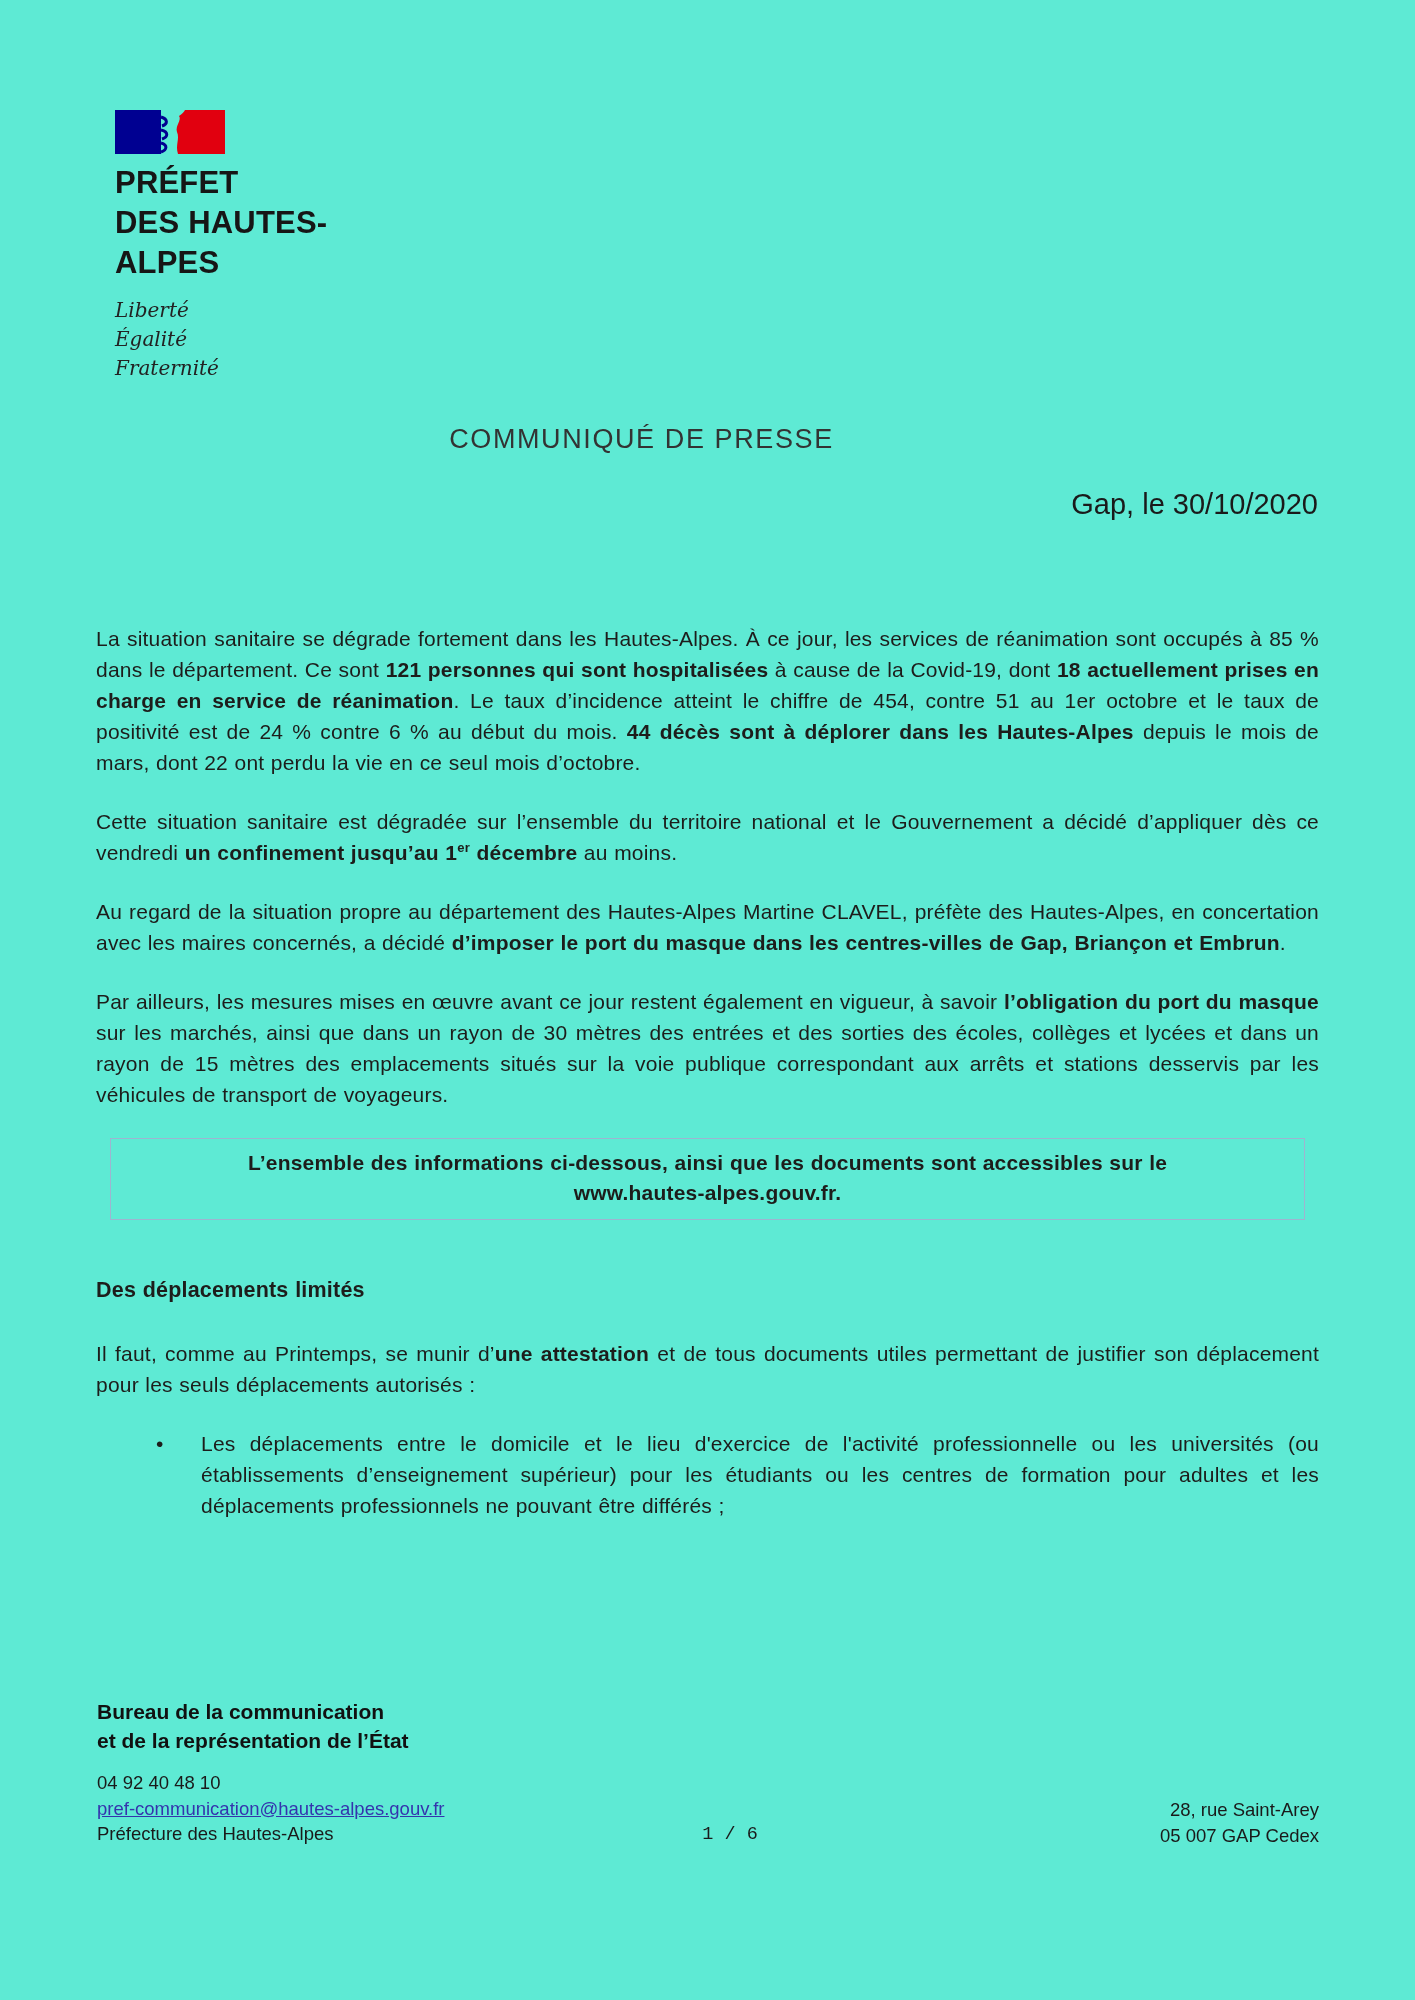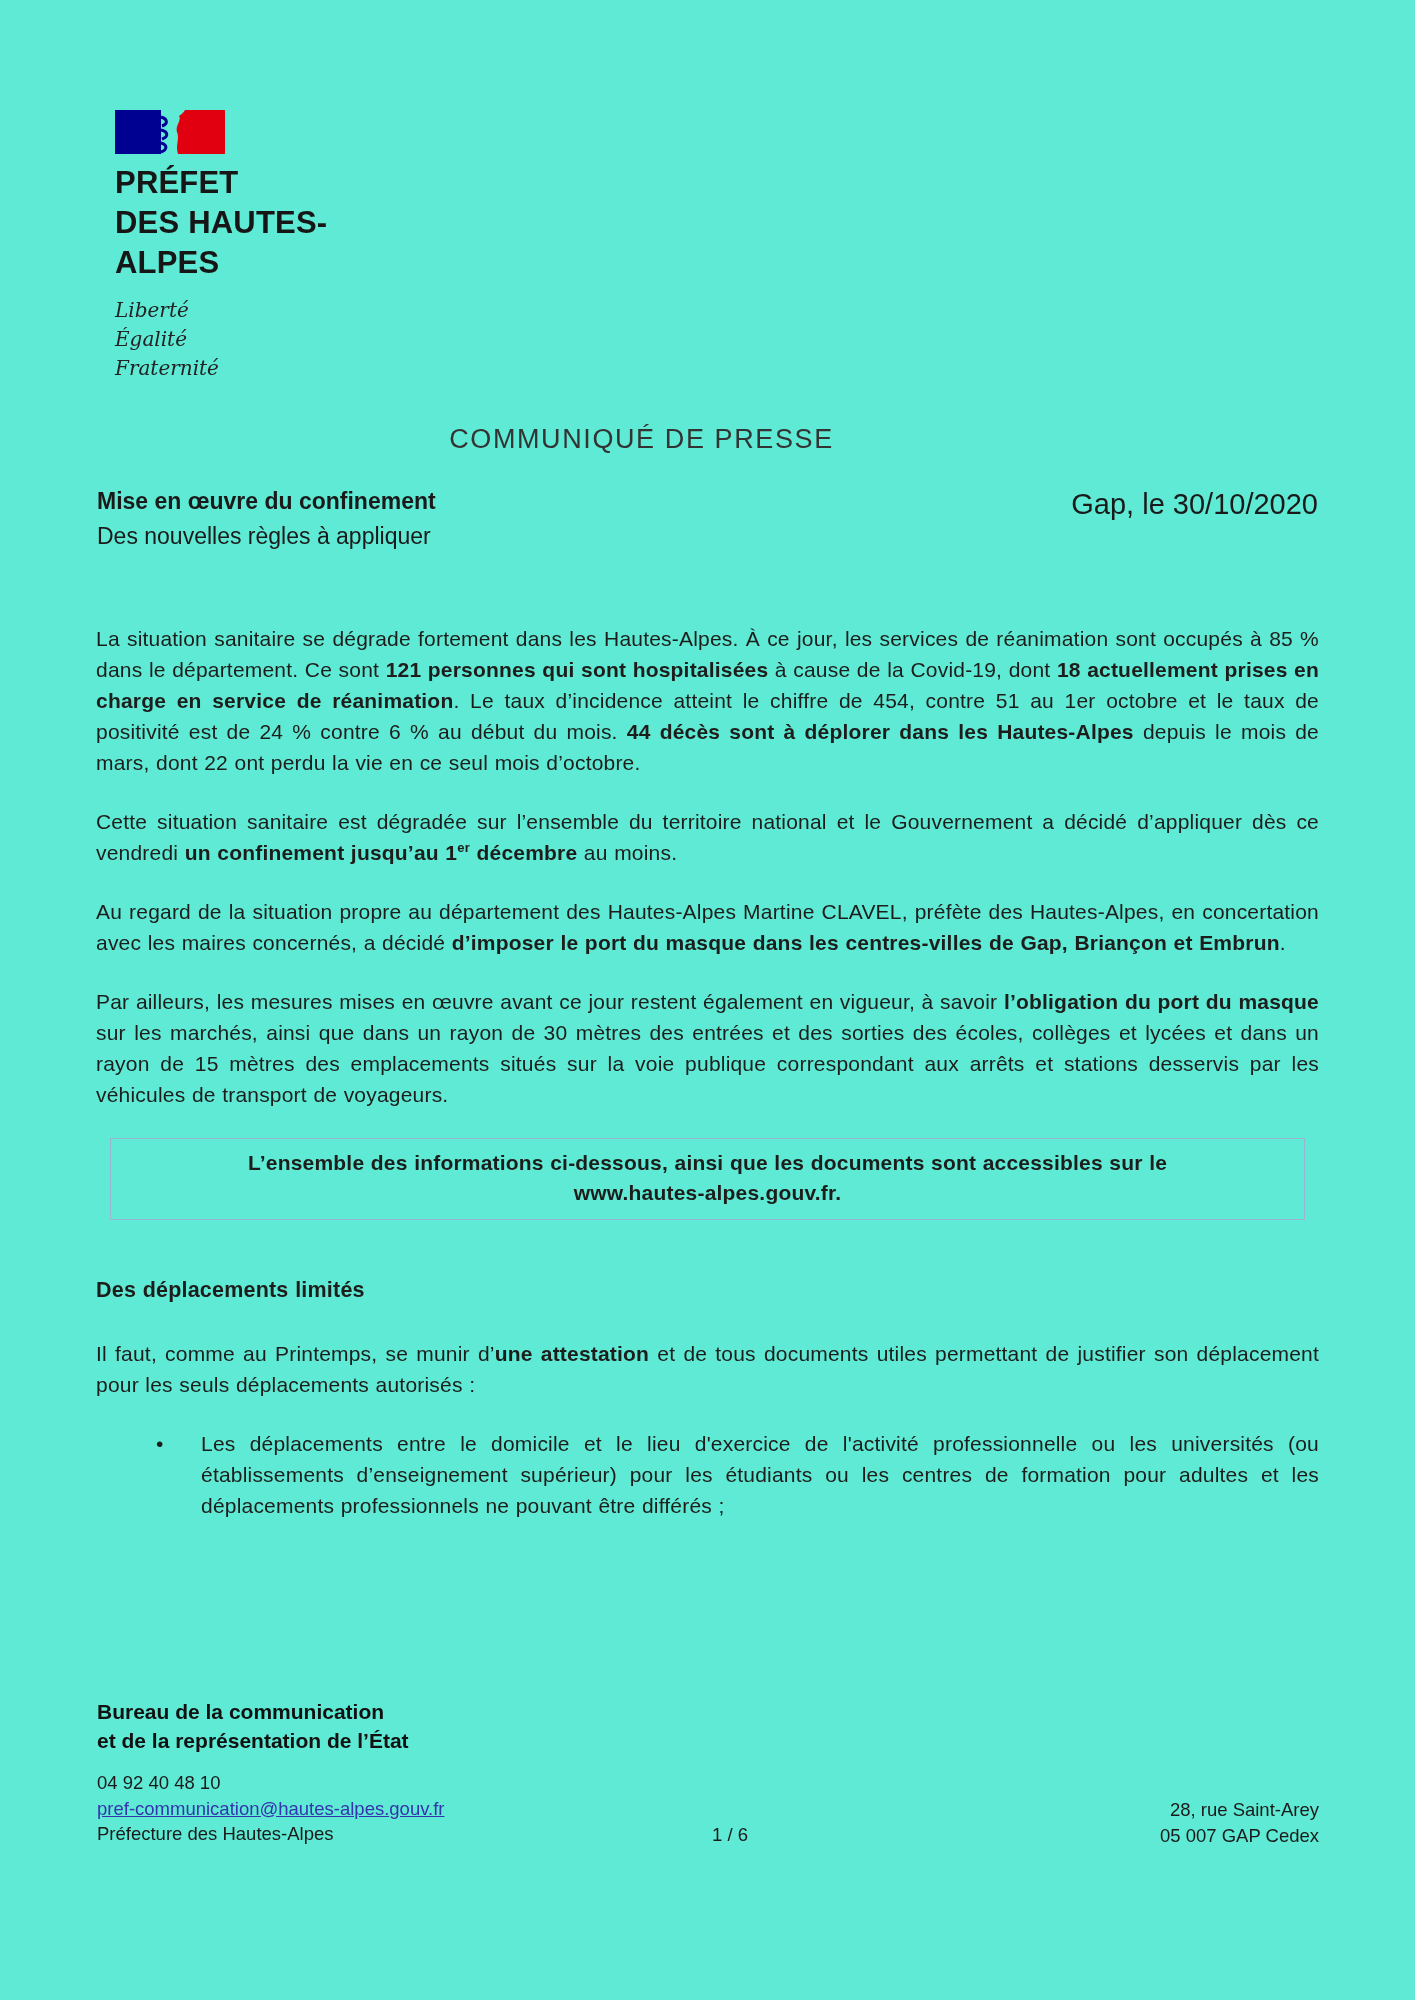--- a/index.html
+++ b/index.html
@@ -29,21 +29,21 @@
   .info-box{margin:18px 14px 0;border:1px solid #9db4d0;padding:9px 4px 11px;
     text-align:center;font-weight:700;line-height:30px;}
   .info-box .line{display:block;}
   .section-heading{margin:55px 0 32px;font-weight:700;font-size:21.5px;text-align:left;}
   .bullet-item{position:relative;padding-left:105px;margin-bottom:25px;}
   .bullet-dot{position:absolute;left:60px;top:0;}
   
   .footer{position:absolute;left:97px;top:1698px;width:1222px;font-size:18.5px;line-height:25.5px;color:#1a1a1a;}
   .footer-office{font-size:21px;font-weight:700;line-height:28.5px;margin-bottom:15px;color:#111;}
   .footer-email{color:#3434ad;text-decoration:underline;}
-  .footer-page{position:absolute;left:633px;top:124px;transform:translateX(-50%);}
+  .footer-page{position:absolute;left:633px;top:124px;transform:translateX(-50%);font-family:Liberation Mono, monospace;}
   .footer-address{position:absolute;right:0;top:99px;text-align:right;}
 </style>
 </head>
 <body>
 
 <div class="page">
 
   <div class="logo-block">
     <svg class="flag" width="110" height="44" viewBox="0 0 110 44" aria-hidden="true">
       <rect x="0" y="0" width="46" height="44" fill="#000091"></rect>
@@ -57,24 +57,20 @@
     </div>
     <div class="motto">
       <div>Liberté</div>
       <div>Égalité</div>
       <div>Fraternité</div>
     </div>
   </div>
 
   <div class="doc-type">COMMUNIQUÉ DE PRESSE</div>
 
-  <div class="subject">
-    <div class="subject-title">Mise en œuvre du confinement</div>
-    <div class="subject-subtitle">Des nouvelles règles à appliquer</div>
-  </div>
   <div class="dateline">Gap, le 30/10/2020</div>
 
   <div class="body-col">
     <p><span>La situation sanitaire se dégrade fortement dans les Hautes-Alpes. À ce jour, les services de réanimation sont occupés à 85 % dans le département. Ce sont </span><b>121 personnes qui sont hospitalisées</b><span> à cause de la Covid-19, dont </span><b>18 actuellement prises en charge en service de réanimation</b><span>. Le taux d’incidence atteint le chiffre de 454, contre 51 au 1er octobre et le taux de positivité est de 24 % contre 6 % au début du mois. </span><b>44 décès sont à déplorer dans les Hautes-Alpes</b><span> depuis le mois de mars, dont 22 ont perdu la vie en ce seul mois d’octobre.</span></p>
     <p><span>Cette situation sanitaire est dégradée sur l’ensemble du territoire national et le Gouvernement a décidé d’appliquer dès ce vendredi </span><b>un confinement jusqu’au 1</b><b><sup>er</sup></b><b> décembre</b><span> au moins.</span></p>
     <p><span>Au regard de la situation propre au département des Hautes-Alpes Martine CLAVEL, préfète des Hautes-Alpes, en concertation avec les maires concernés, a décidé </span><b>d’imposer le port du masque dans les centres-villes de Gap, Briançon et Embrun</b><span>.</span></p>
     <p><span>Par ailleurs, les mesures mises en œuvre avant ce jour restent également en vigueur, à savoir </span><b>l’obligation du port du masque</b><span> sur les marchés, ainsi que dans un rayon de 30 mètres des entrées et des sorties des écoles, collèges et lycées et dans un rayon de 15 mètres des emplacements situés sur la voie publique correspondant aux arrêts et stations desservis par les véhicules de transport de voyageurs.</span></p>
 
     <div class="info-box">
       <span class="line">L’ensemble des informations ci-dessous, ainsi que les documents sont accessibles sur le</span>

